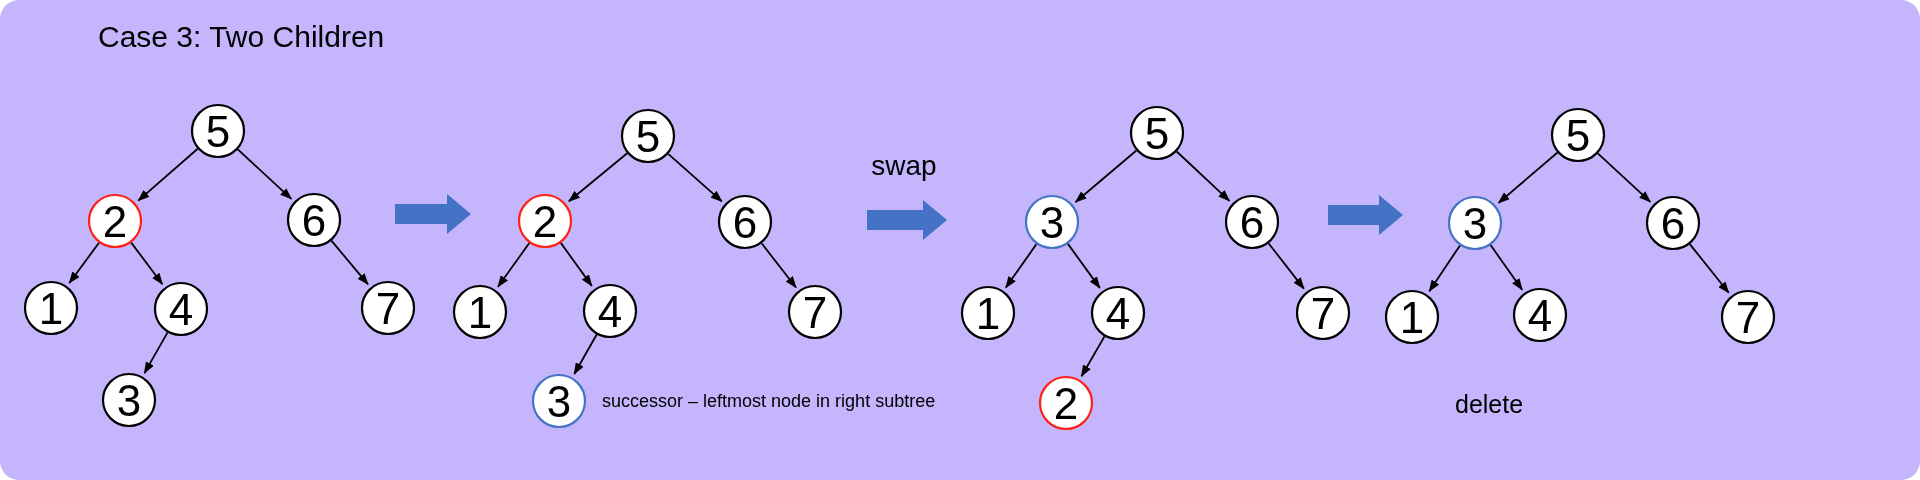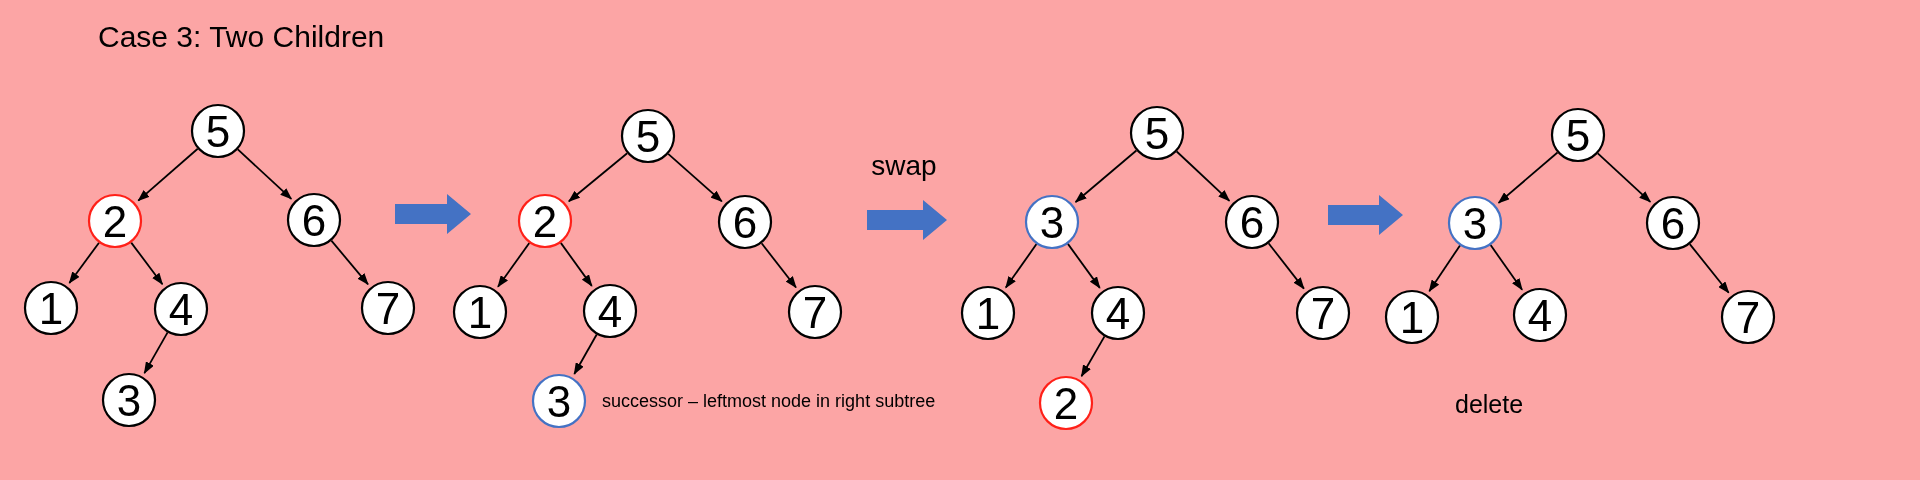--- a/index.html
+++ b/index.html
@@ -1,23 +1,24 @@
 <!DOCTYPE html>
 <html><head>
 <meta charset="utf-8">
 <style>
   html, body { margin: 0; padding: 0; }
   body { background: #ffffff; }
   .stage {
     position: relative;
     width: 1920px;
     height: 480px;
-    background: #fca5a5;
+    background: #c4b5fd;
     overflow: hidden;
     font-family: "Liberation Sans", sans-serif;
+    border-radius: 19px;
   }
   svg text {
     font-family: "Liberation Sans", sans-serif;
     fill: #000000;
   }
   .title-text   { font-size: 30px; }
   .flow-label   { font-size: 28px; }
   .note-text    { font-size: 18px; }
   .delete-text  { font-size: 25px; }
   .node-value   { font-size: 44px; }

